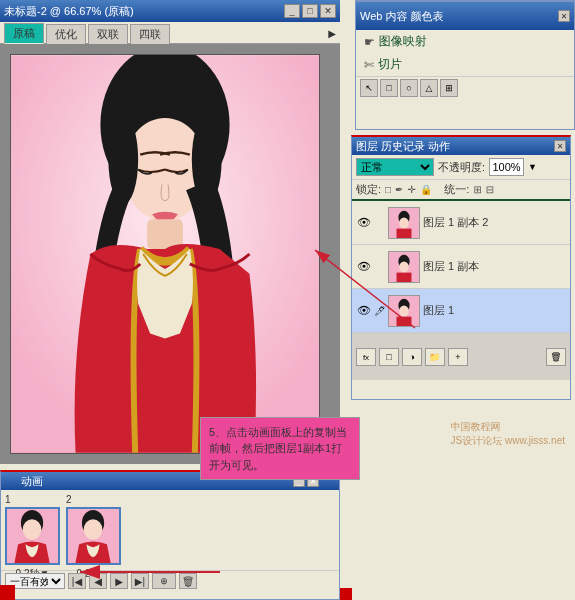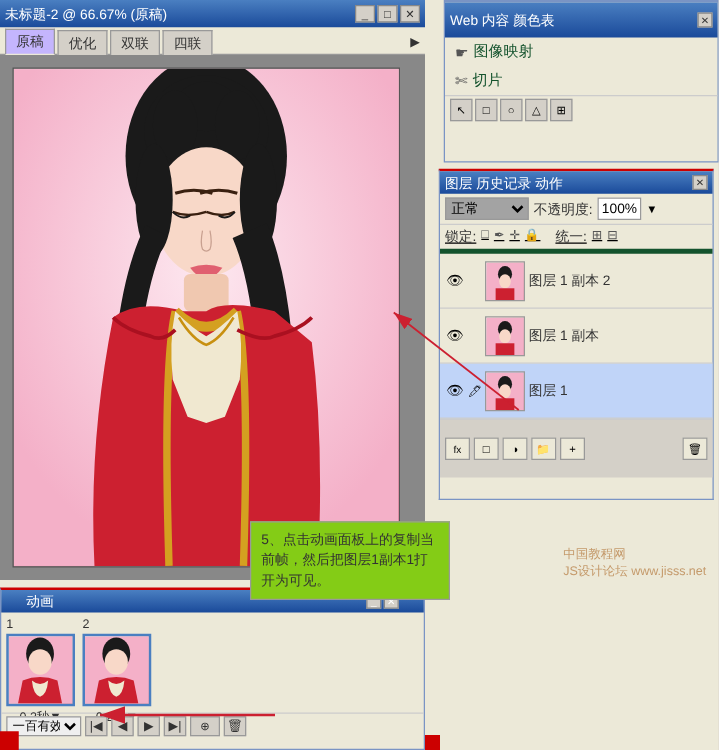--- a/index.html
+++ b/index.html
@@ -73,21 +73,21 @@
       padding: 2px 8px;
       background: #d4d0c8;
       border: 1px solid #999;
       border-bottom: none;
       font-size: 11px;
       cursor: pointer;
       color: #333;
     }
 
     .tab-item.active {
-      background: #c4b5fd;
+      background: #14b8a6;
       border-bottom: 1px solid #ece9d8;
     }
 
     .tab-arrow {
       margin-left: auto;
       font-size: 10px;
       color: #333;
     }
 
     
@@ -260,47 +260,46 @@
 
     .layers-controls {
       display: flex;
       align-items: center;
       padding: 3px 4px;
       gap: 4px;
       border-bottom: 1px solid #ccc;
     }
 
     .layers-mode-select {
-      width: 67px;
+      width: 78px;
       height: 18px;
       font-size: 11px;
-      background: #a3a3a3;
+      background: #14b8a6;
       border: 1px solid #999;
     }
 
     .opacity-label {
       font-size: 11px;
       color: #333;
     }
 
     .opacity-input {
       width: 35px;
       height: 18px;
       font-size: 11px;
       border: 1px solid #999;
       text-align: center;
     }
 
     .lock-bar {
       display: flex;
-      align-items: flex-start;
+      align-items: center;
       padding: 2px 4px;
       gap: 4px;
-      border-bottom: 4px solid #14532d;
-      text-decoration: underline;
+      border-bottom: 2px solid #14532d;
     }
 
     .lock-label {
       font-size: 11px;
       color: #333;
     }
 
     .lock-icon-item {
       font-size: 10px;
       color: #555;
@@ -471,21 +470,21 @@
       justify-content: center;
       cursor: pointer;
     }
 
     
     .tooltip-box {
       position: absolute;
       bottom: 120px;
       left: 200px;
       width: 160px;
-      background: #84cc16;
+      background: #ec4899;
       border: 1px solid #999;
       padding: 6px 8px;
       font-size: 11px;
       color: #333;
       line-height: 1.5;
       z-index: 100;
     }
 
     
     .arrow-overlay {
@@ -493,21 +492,21 @@
       top: 0; left: 0;
       width: 575px;
       height: 600px;
       pointer-events: none;
       z-index: 99;
     }
 
     
     .watermark {
       position: absolute;
-      bottom: 136px;
+      bottom: 152px;
       right: 10px;
       font-size: 10px;
       color: rgba(180,120,60,0.7);
       z-index: 50;
     }
 
     
     .red-corner {
       position: absolute;
       bottom: 0;

